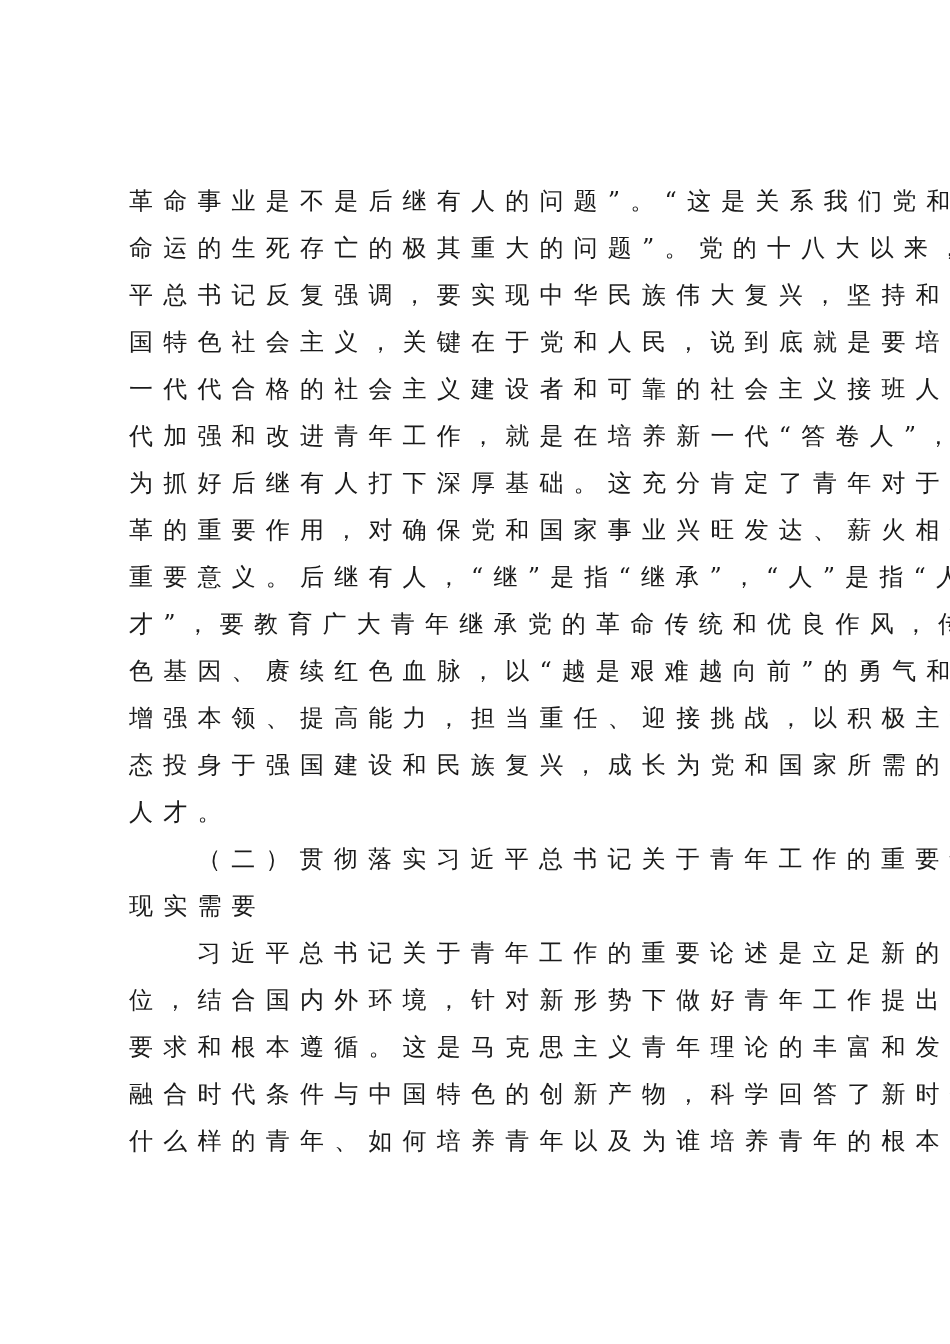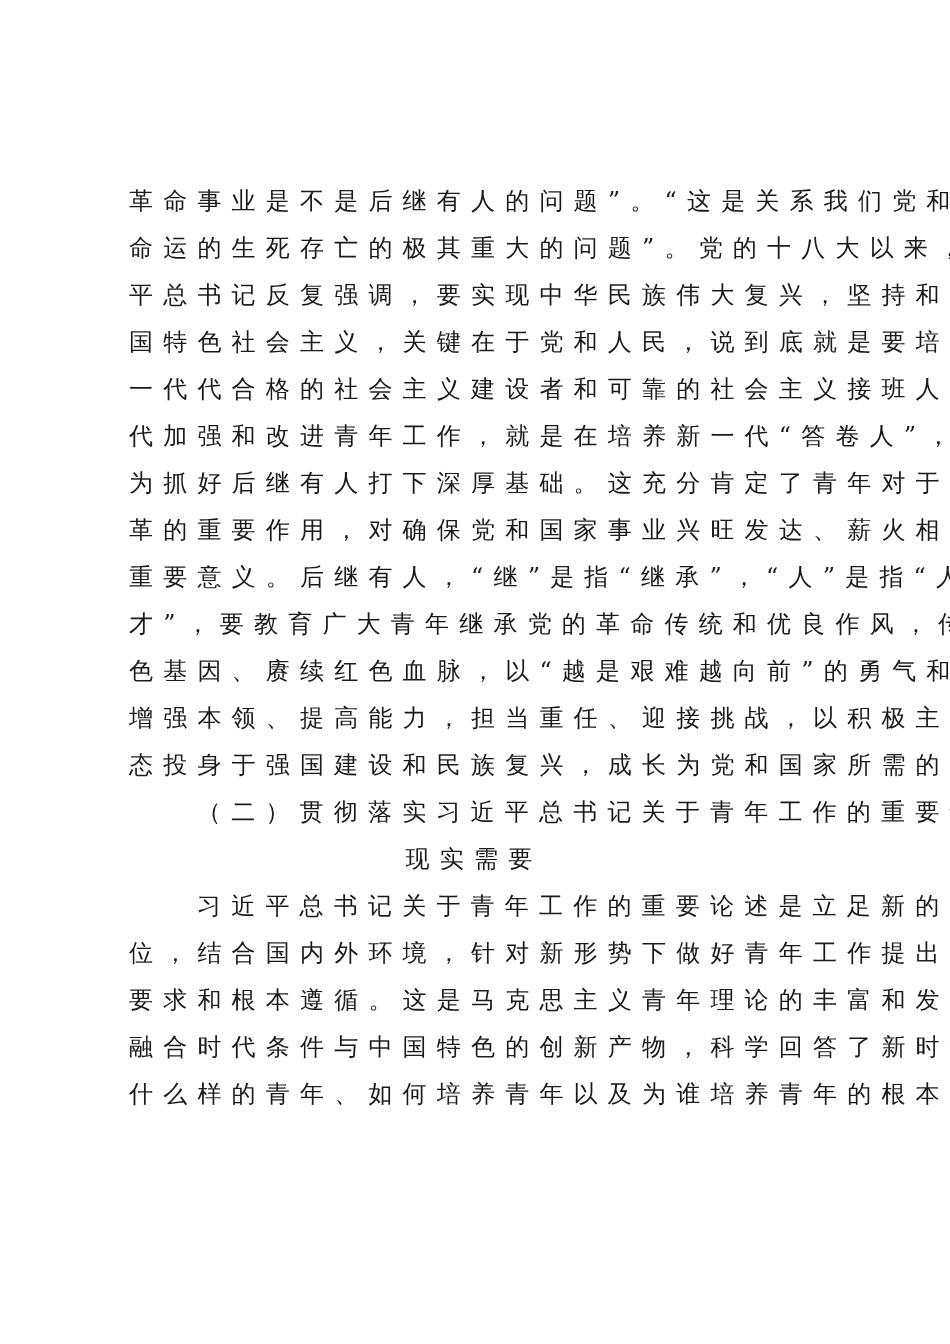--- a/index.html
+++ b/index.html
@@ -30,21 +30,21 @@
       overflow: visible;
     }
     .indent {
       padding-left: 68px;
     }
     .heading-line {
       font-size: 24px;
       letter-spacing: 10.2px;
     }
     .center {
-      text-align: center;
+      text-align: left;
       letter-spacing: 10.2px;
     }
   </style>
 </head>
 <body>
 
 <div class="page">
 
   <div>
     <div class="line">革命事业是不是后继有人的问题”。“这是关系我们党和国家</div>
@@ -53,20 +53,21 @@
     <div class="line">国特色社会主义，关键在于党和人民，说到底就是要培养造就</div>
     <div class="line">一代代合格的社会主义建设者和可靠的社会主义接班人。新时</div>
     <div class="line">代加强和改进青年工作，就是在培养新一代“答卷人”，就是</div>
     <div class="line">为抓好后继有人打下深厚基础。这充分肯定了青年对于社会变</div>
     <div class="line">革的重要作用，对确保党和国家事业兴旺发达、薪火相传具有</div>
     <div class="line">重要意义。后继有人，“继”是指“继承”，“人”是指“人</div>
     <div class="line">才”，要教育广大青年继承党的革命传统和优良作风，传承红</div>
     <div class="line">色基因、赓续红色血脉，以“越是艰难越向前”的勇气和智慧，</div>
     <div class="line">增强本领、提高能力，担当重任、迎接挑战，以积极主动的姿</div>
     <div class="line">态投身于强国建设和民族复兴，成长为党和国家所需的高质量</div>
+    <div class="line">人才。</div>
   </div>
 
   <div>
     <div class="line heading-line indent">（二）贯彻落实习近平总书记关于青年工作的重要论述的</div>
     <div class="line heading-line center">现实需要</div>
   </div>
 
   <div>
     <div class="line indent">习近平总书记关于青年工作的重要论述是立足新的历史方</div>
     <div class="line">位，结合国内外环境，针对新形势下做好青年工作提出的基本</div>

